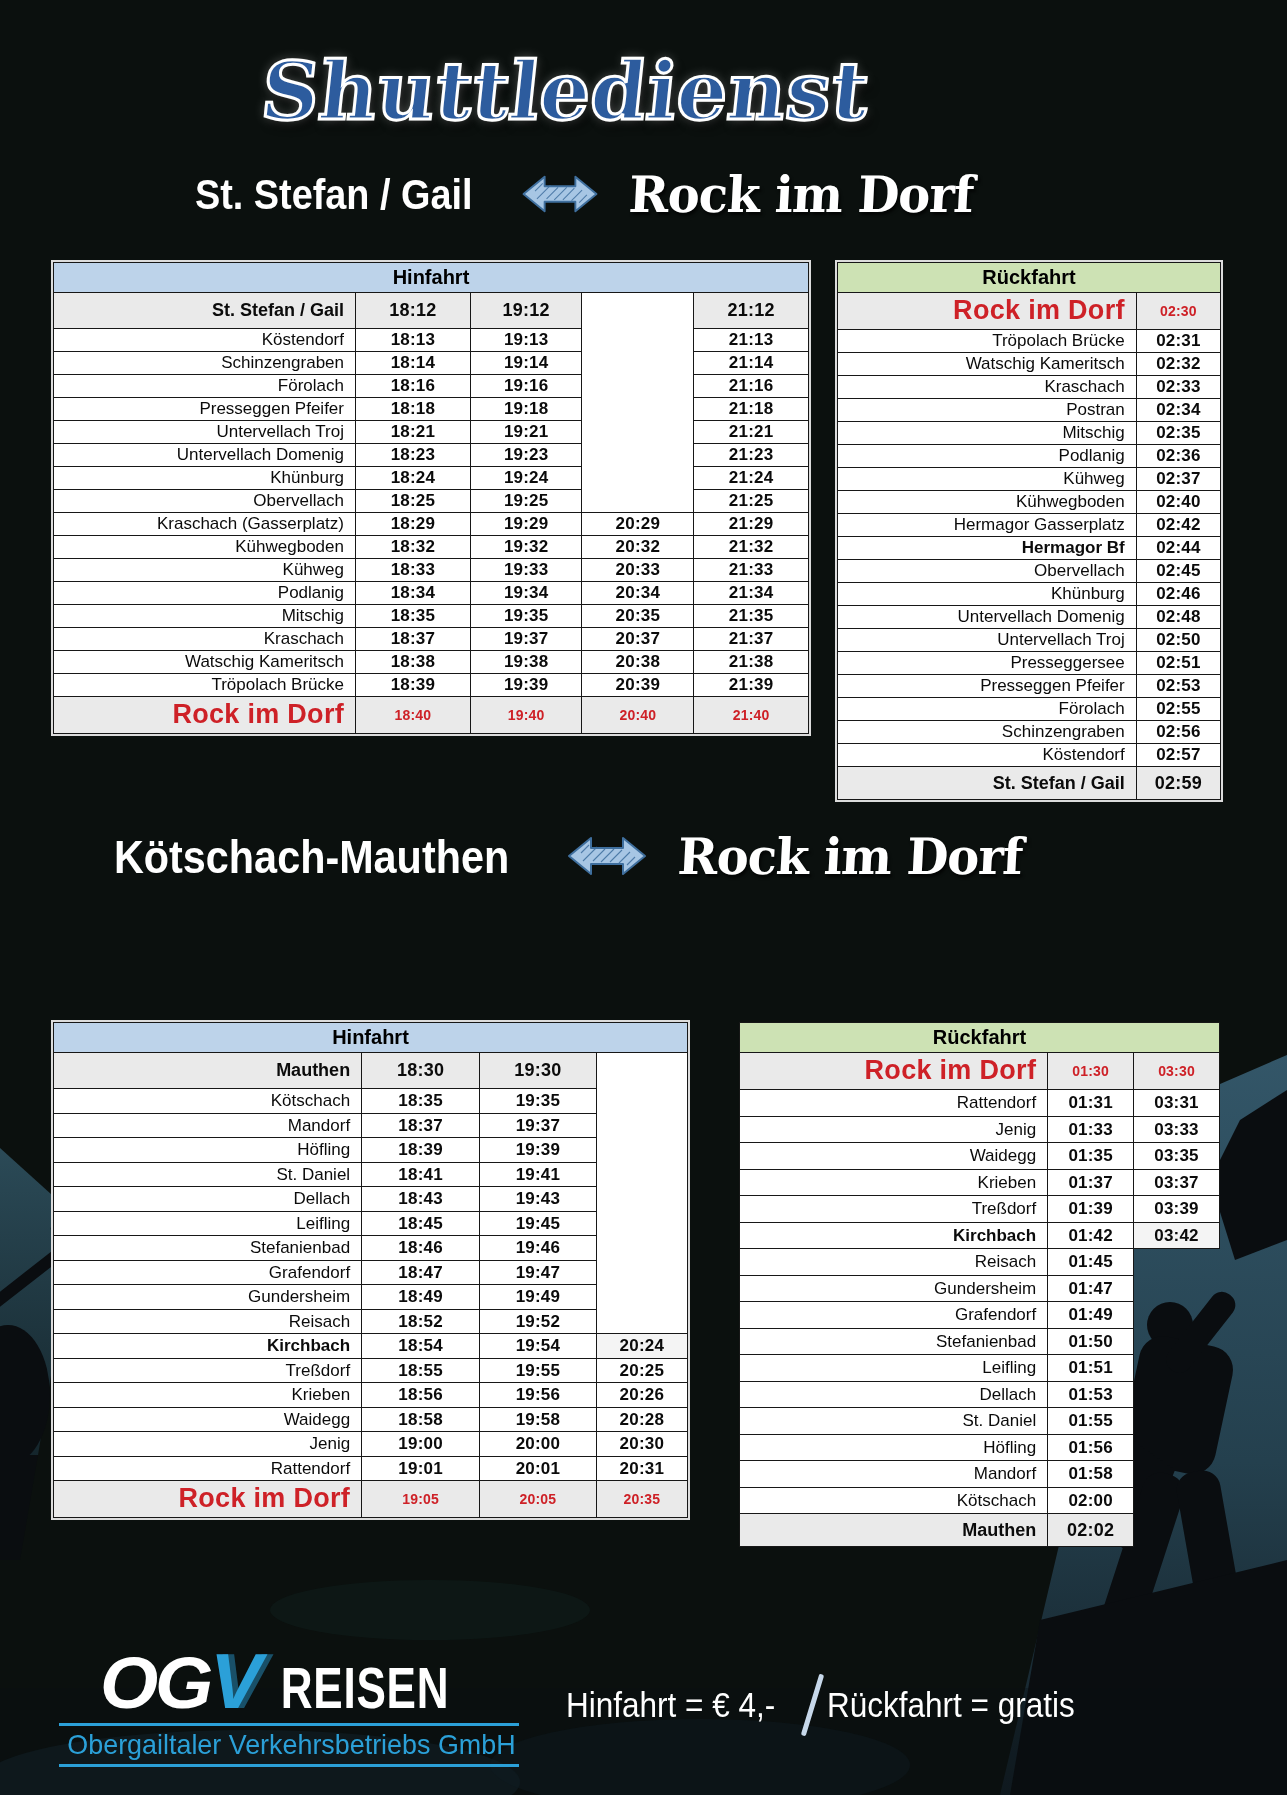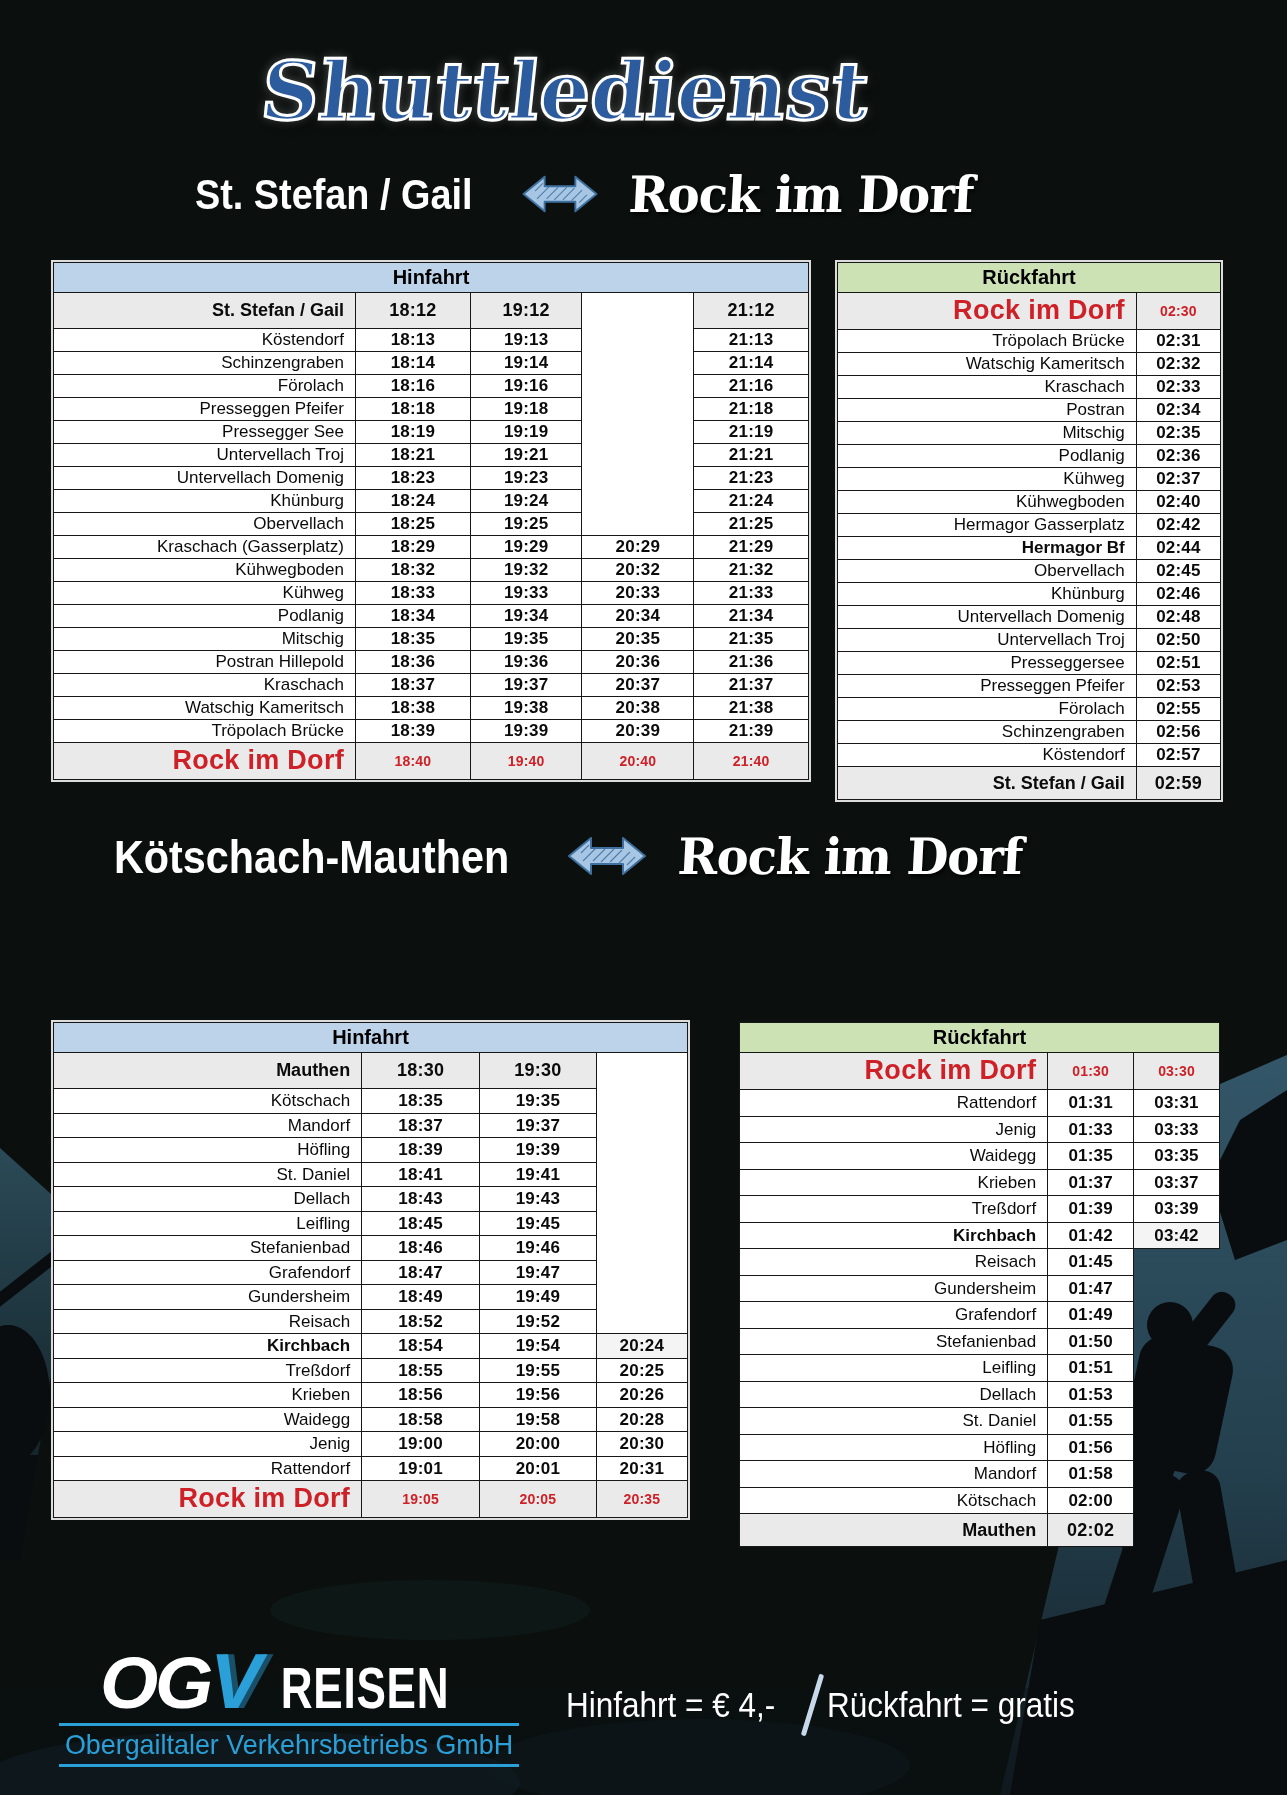--- a/index.html
+++ b/index.html
@@ -60,21 +60,21 @@
   .tt tr.origin-red td,.tt tr.terminal-red td{
     background:#eaeaea;color:var(--c-red,#ce2127);font-weight:700;height:36px;
   }
   .tt tr.origin-red .st,.tt tr.terminal-red .st{font-size:27px;letter-spacing:.3px;}
   .tt tr.origin-red .tm,.tt tr.terminal-red .tm{font-size:14px;}
   .tt td.hl{background:#f4f4f4 !important;font-weight:700;}
   .tt td.blank{background:#fff !important;border-top:none !important;border-bottom:none !important;}
   .tt td.none{background:transparent !important;border:none !important;}
 
   
-  #logo{position:absolute;left:53px;top:1642px;width:472px;text-align:center;color:#fff;}
+  #logo{position:absolute;left:53px;top:1642px;width:472px;text-align:right;color:#fff;}
   .logo-row{display:flex;align-items:baseline;justify-content:center;line-height:1;}
   .logo-og{font-style:italic;font-weight:800;font-size:72px;letter-spacing:-3px;transform:scaleX(1.04);}
   .logo-v{color:var(--c-logo_blue,#2ba0d8);font-style:italic;font-weight:800;font-size:78px;margin:0 0 0 2px;text-shadow:6px 0 0 rgba(43,160,216,.45);}
   .logo-reisen{font-weight:700;font-size:58px;transform:scaleX(.76);letter-spacing:1px;margin-left:-8px;}
   .logo-line{height:3px;background:var(--c-logo_blue,#2ba0d8);margin:3px 6px;}
   .logo-sub{color:var(--c-logo_blue,#2ba0d8);font-size:28px;line-height:1.15;transform:scaleX(.96);white-space:nowrap;}
   #price{position:absolute;left:566px;top:1662px;height:86px;display:flex;align-items:center;gap:12px;color:#fff;}
   .price-text{font-size:35px;transform:scaleX(.9);white-space:nowrap;transform-origin:left center;}
   .price-slash{width:5px;height:64px;background:#c7d8ea;transform:rotate(17deg);border-radius:2px;}
 </style>
@@ -185,27 +185,20 @@
           <td class="tm">21:16</td>
         </tr>
         <tr class="stop">
           <td class="st">Presseggen Pfeifer</td>
           <td class="tm">18:18</td>
           <td class="tm">19:18</td>
           <td class="tm blank"></td>
           <td class="tm">21:18</td>
         </tr>
         <tr class="stop">
-          <td class="st">Pressegger See</td>
-          <td class="tm">18:19</td>
-          <td class="tm">19:19</td>
-          <td class="tm blank"></td>
-          <td class="tm">21:19</td>
-        </tr>
-        <tr class="stop">
           <td class="st">Untervellach Troj</td>
           <td class="tm">18:21</td>
           <td class="tm">19:21</td>
           <td class="tm blank"></td>
           <td class="tm">21:21</td>
         </tr>
         <tr class="stop">
           <td class="st">Untervellach Domenig</td>
           <td class="tm">18:23</td>
           <td class="tm">19:23</td>
@@ -253,27 +246,20 @@
           <td class="tm">19:34</td>
           <td class="tm">20:34</td>
           <td class="tm">21:34</td>
         </tr>
         <tr class="stop">
           <td class="st">Mitschig</td>
           <td class="tm">18:35</td>
           <td class="tm">19:35</td>
           <td class="tm">20:35</td>
           <td class="tm">21:35</td>
-        </tr>
-        <tr class="stop">
-          <td class="st">Postran Hillepold</td>
-          <td class="tm">18:36</td>
-          <td class="tm">19:36</td>
-          <td class="tm">20:36</td>
-          <td class="tm">21:36</td>
         </tr>
         <tr class="stop">
           <td class="st">Kraschach</td>
           <td class="tm">18:37</td>
           <td class="tm">19:37</td>
           <td class="tm">20:37</td>
           <td class="tm">21:37</td>
         </tr>
         <tr class="stop">
           <td class="st">Watschig Kameritsch</td>

